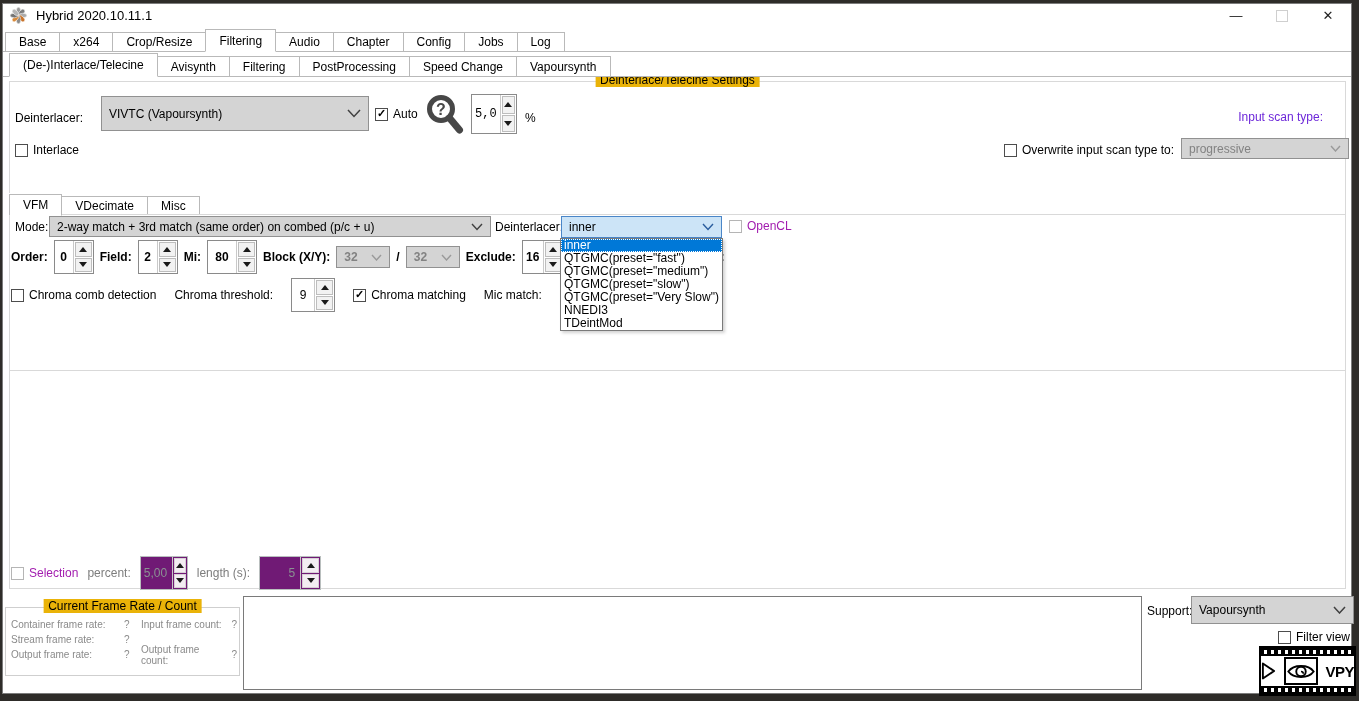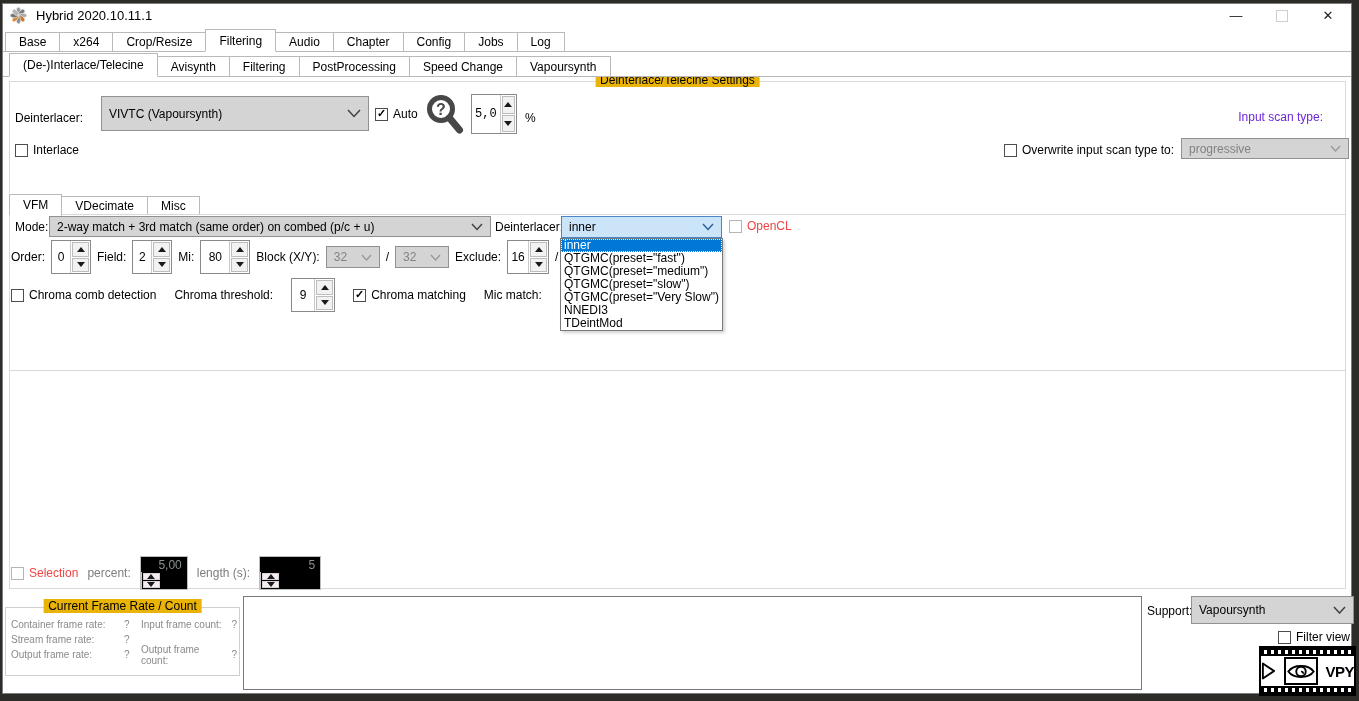--- a/index.html
+++ b/index.html
@@ -56,44 +56,44 @@
   #support-combo{left:1188px;top:592px;width:163px;height:28px;}
   .combo.inline{position:static;height:22px;width:54px;}
 
   
   .spin{display:flex;box-sizing:border-box;border:1px solid #8a8a8a;background:#fff;height:34px;}
   .spin .sval{display:flex;align-items:center;justify-content:center;padding:0 3px;flex:1;font-size:12px;}
   .spin .sbtns{width:17px;display:flex;flex-direction:column;padding:1px;gap:1px;border-left:1px solid #c9c9c9;}
   .spin .sbtn{flex:1;background:#f2f2f2;border:1px solid #bdbdbd;display:flex;align-items:center;justify-content:center;}
   .tri-up{width:0;height:0;border-left:4px solid transparent;border-right:4px solid transparent;border-bottom:5px solid #1a1a1a;}
   .tri-dn{width:0;height:0;border-left:4px solid transparent;border-right:4px solid transparent;border-top:5px solid #1a1a1a;}
-  .spin.disabled{background:#000000;border-color:#b9bfbe;flex-direction:column;}
+  .spin.disabled{background:#701a75;border-color:#b9bfbe;}
   .spin.disabled .sval{color:#8a9292;justify-content:flex-end;padding-right:5px;}
   .spin.disabled .sbtn{background:#f3edf2;border-color:#d9cfd7;}
   #pct-spin{position:absolute;left:468px;top:90px;width:46px;height:40px;font-family:Liberation Mono, monospace;}
 
   
   .cb{display:inline-flex;align-items:center;gap:5px;font-size:12px;white-space:nowrap;}
   .cb.abs{position:absolute;}
   .cb .box{width:13px;height:13px;box-sizing:border-box;border:1px solid #4d4d4d;background:#fff;
            display:flex;align-items:center;justify-content:center;}
   .cb .tick{font-size:11px;font-weight:700;line-height:1;transform:translateY(-1px);}
   .cb.disabled .box{border-color:#b5b5b5;}
-  .cb.disabled .lab{color:#ef4444;}
+  .cb.disabled .lab{color:#a21caf;}
 
   
   #deint-list{position:absolute;left:557px;top:234px;width:163px;background:#fff;
               border:1px solid #7a7a7a;z-index:50;box-shadow:2px 2px 3px rgba(0,0,0,.18);
               box-sizing:border-box;padding:0;}
   .opt{height:13px;line-height:13px;padding:0 3px;font-size:12px;white-space:nowrap;overflow:hidden;}
   .opt.selected{background:var(--selection-bg,#0078d7);color:#fff;outline:1px dotted #fff;outline-offset:-1px;}
 
   
   .hrow{position:absolute;display:flex;align-items:center;white-space:nowrap;}
-  #order-row{left:8px;top:233px;height:40px;gap:6px;z-index:1;}
+  #order-row{left:8px;top:233px;height:40px;gap:6px;z-index:1;font-weight:bold;}
   #chroma-row{left:8px;top:272px;height:38px;gap:18px;}
   #selection-row{left:8px;top:550px;height:38px;gap:9px;color:#7d7d7d;}
   .hrow .spin{height:34px;}
 
   
   .fi-rows{position:absolute;left:5px;right:2px;top:9px;font-size:10px;color:#8a8a8a;}
   .fi-row{display:flex;height:15px;align-items:center;}
   .fi-l1{width:113px;}
   .fi-v1{width:17px;}
   .fi-l2{flex:1;}

